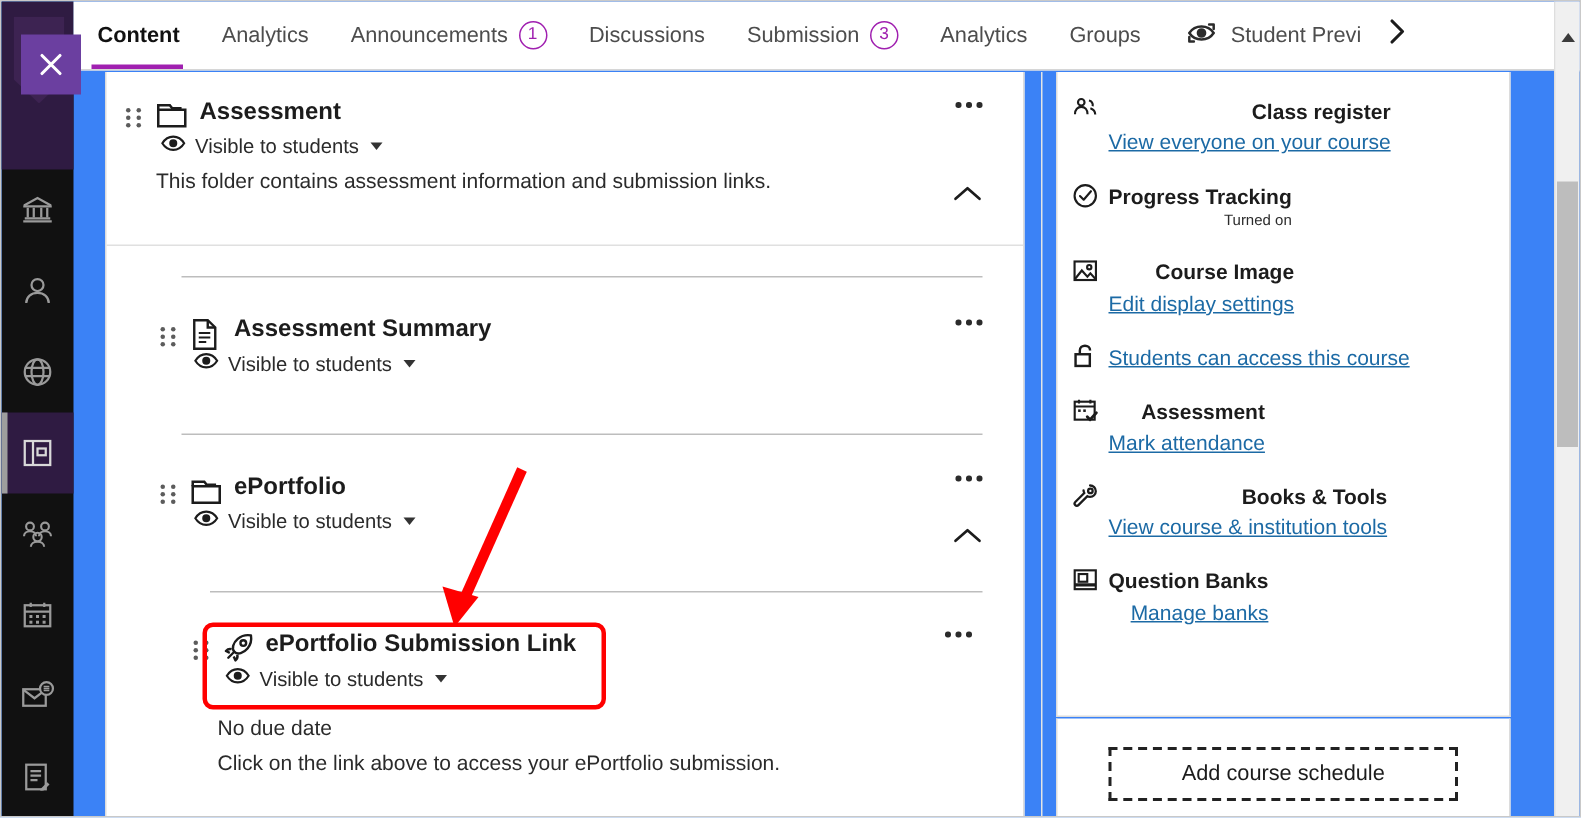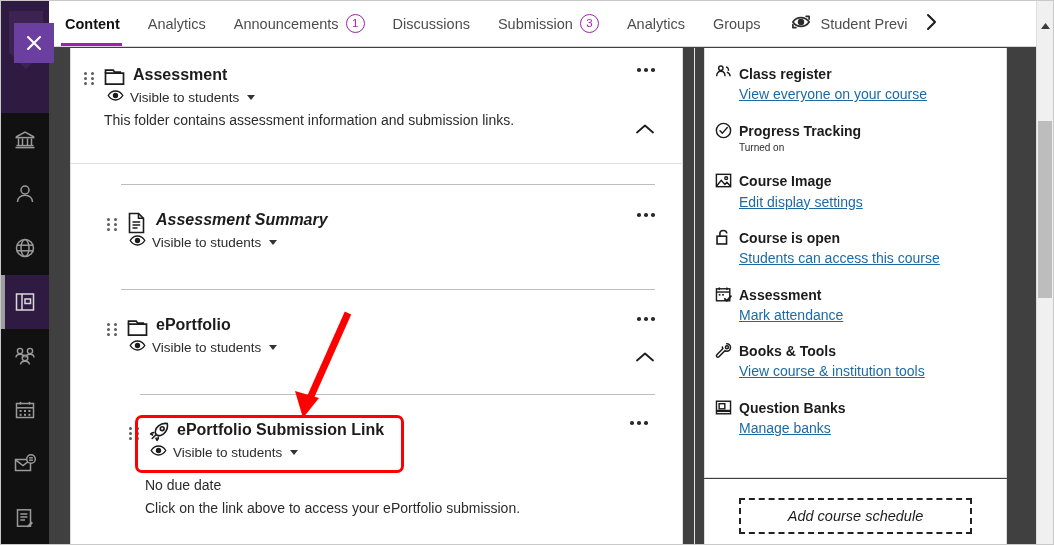--- a/index.html
+++ b/index.html
@@ -5,23 +5,24 @@
   * { box-sizing: border-box; margin: 0; padding: 0; }
   html, body {
     width: 1054px; height: 545px;
     font-family: "Liberation Sans", sans-serif;
     background: #ffffff;
     overflow: hidden;
   }
   #app {
     position: relative;
     width: 1054px; height: 545px;
-    background: #404040;
+    background: #3b82f6;
     border: 1px solid #c9c9c9;
     overflow: hidden;
+    text-align: right;
   }
 
   
   .leftnav {
     position: absolute; left: 0; top: 0;
     width: 48px; height: 545px;
     background: #111111;
   }
   .leftnav-top {
     position: absolute; left: 0; top: 0;
@@ -192,21 +193,20 @@
   .rp-title { font-size: 14px; font-weight: bold; color: #1c1c1c; line-height: 1.45; }
   .rp-link { font-size: 14px; color: #1c6aa5; text-decoration: underline; line-height: 1.45; cursor: pointer; display: block; }
   .rp-value { font-size: 10px; color: #2b2b2b; line-height: 1.45; }
 
   .right-panel-2 {
     position: absolute; left: 703px; top: 478px;
     width: 303px; height: 67px;
     background: #ffffff;
     border: 1px solid #dcdcdc;
     border-top: none;
-    font-style: italic;
   }
   .add-sched {
     margin: 19px 34px 0 34px;
     height: 36px;
     border: 2px dashed #222222;
     display: flex; align-items: center; justify-content: center;
     font-size: 14.5px; color: #1c1c1c;
     cursor: pointer;
     background: #ffffff;
   }
@@ -441,21 +441,21 @@
           <i></i>
           <i></i>
       </div>
       <div style="position:absolute; left:56px; top:164px;">
         <svg width="19" height="22" viewBox="0 0 19 22" fill="none" stroke="#1c1c1c" stroke-width="1.6">
           <path d="M2.5 1.5 H11.5 L16.5 6.3 V20.5 H2.5 Z"></path>
           <path d="M11.5 1.6 V6.3 H16.3"></path>
           <path d="M5.5 10 H13.2 M5.5 13 H13.2 M5.5 16 H10.5" stroke-width="1.3"></path>
         </svg>
       </div>
-      <div class="item-title" style="position:absolute; left:85px; top:163px;font-style:italic;">Assessment Summary</div>
+      <div class="item-title" style="position:absolute; left:85px; top:163px;">Assessment Summary</div>
       <div class="vis-row" style="position:absolute; left:58px; top:186px;">
         <span>
           <svg width="17" height="13" viewBox="0 0 18 13" fill="none" stroke="#1c1c1c" stroke-width="1.5">
             <path d="M1.3 6.5 C3.3 3.2 6 1.8 9 1.8 C12 1.8 14.7 3.2 16.7 6.5 C14.7 9.8 12 11.2 9 11.2 C6 11.2 3.3 9.8 1.3 6.5 Z"></path>
             <circle cx="9" cy="6.5" r="2.1" fill="#1c1c1c"></circle>
           </svg>
         </span>
         <span>Visible to students</span>
         <span class="caret-dn"></span>
       </div>
@@ -599,21 +599,20 @@
       </div>
 
       <div class="rp-item">
         <span class="rp-icon">
           <svg width="19" height="19" viewBox="0 0 20 20" fill="none" stroke="#1c1c1c" stroke-width="1.7">
             <rect x="3.2" y="8.6" width="10" height="8.2"></rect>
             <path d="M6.2 8.6 V5.9 C6.2 3.9 7.8 2.6 9.8 2.6 C11.8 2.6 13.4 3.9 13.4 5.9"></path>
           </svg>
         </span>
         <div>
-          <div class="rp-title">Course is open</div>
           <a class="rp-link">Students can access this course</a>
         </div>
       </div>
 
       <div class="rp-item">
         <span class="rp-icon">
           <svg width="19" height="19" viewBox="0 0 20 20" fill="none" stroke="#1c1c1c" stroke-width="1.5">
             <rect x="2.6" y="4" width="14" height="12.6"></rect>
             <path d="M2.6 7.4 H16.6"></path>
             <path d="M5.6 2.6 V5.2 M13.6 2.6 V5.2"></path>

